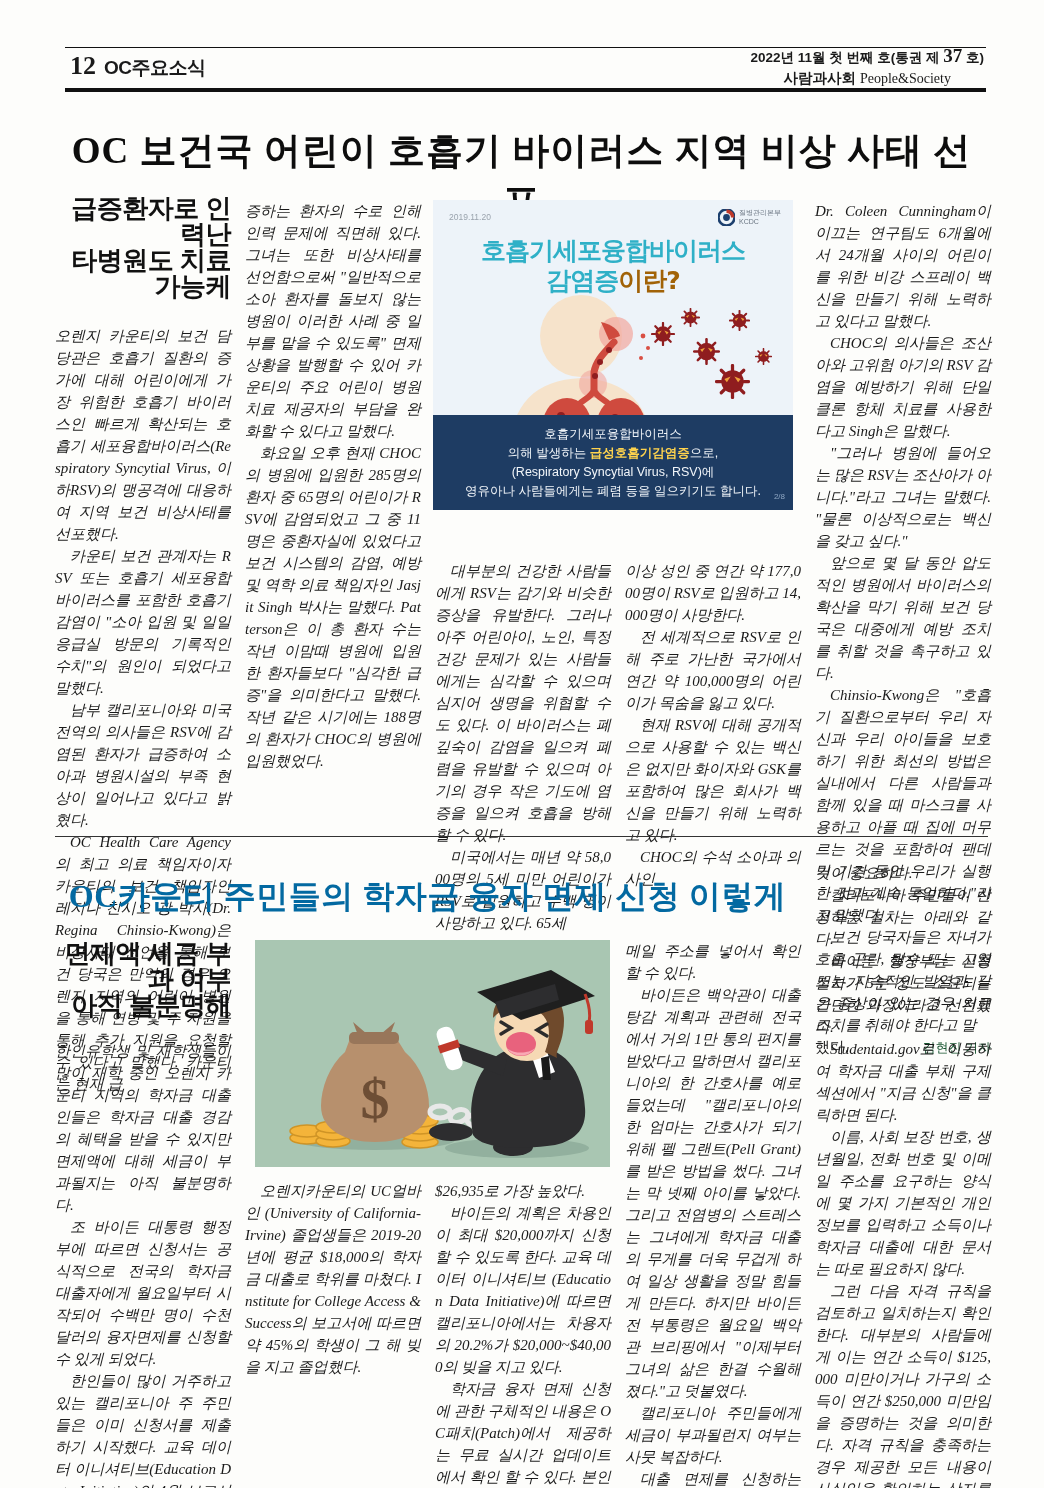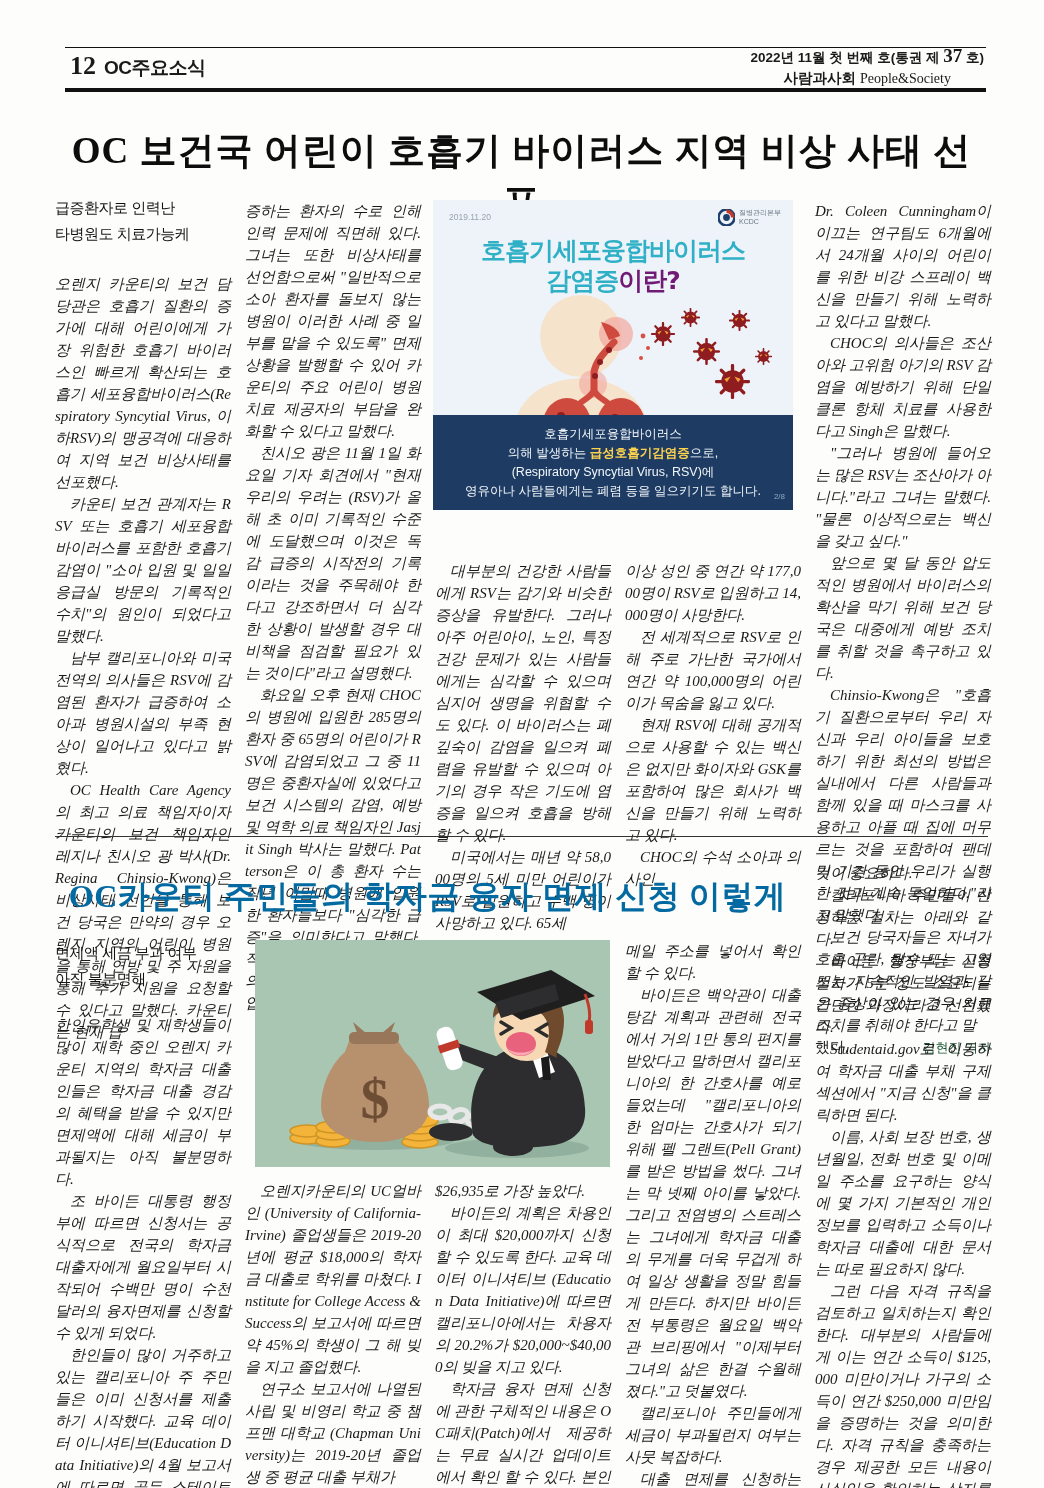--- a/index.html
+++ b/index.html
@@ -23,34 +23,34 @@
   
   .headline1 { position:absolute; left:55px; width:933px; top:126px; text-align:center;
                font-size:37px; font-weight:bold; letter-spacing:1px; color:#0d0d0d; }
   .headline2 { position:absolute; left:55px; width:745px; top:875px; text-align:center;
                font-size:32px; font-weight:bold; letter-spacing:0.5px; color:#0369a1; }
   .divider   { position:absolute; left:55px; right:56px; top:836px; height:1px; background:#333; }
   
   .col { position:absolute; width:176px; font-size:15px; line-height:22px; }
   .col p { text-align:justify; text-indent:15px; word-break:break-all;font-style:italic; }
   .col p.ni { text-indent:0; }
-  .subtitle { font-family:"Liberation Sans","DejaVu Sans",sans-serif; font-size:15px;
-              line-height:26px; font-weight:normal; color:#111; margin-bottom:26px; letter-spacing:-0.5px; }
+  .subtitle { font-family:"Liberation Sans","DejaVu Sans",sans-serif; font-size:26px;
+              line-height:26px; font-weight:bold; color:#111; margin-bottom:26px; letter-spacing:-0.5px;text-align:right; }
   .subtitle span { display:block; }
   .byline-row { display:flex; justify-content:space-between; align-items:baseline; }
   .byline { font-size:13px; color:#14532d; font-family:"Liberation Sans",sans-serif; }
   
   .infographic { position:absolute; left:433px; top:200px; width:360px; height:310px; background:#edf3f9; }
   .ig-date { position:absolute; left:16px; top:12px; font-size:8.5px; color:#9aa3ad; font-family:"Liberation Sans",sans-serif; }
   .ig-logo { position:absolute; right:12px; top:9px; display:flex; align-items:center; gap:4px; }
   .ig-logo-text { font-size:7px; line-height:8.5px; color:#6b7683; font-family:"Liberation Sans",sans-serif; }
   .ig-title { position:absolute; left:0; right:0; top:36px; text-align:center;
               font-family:"DejaVu Sans","Liberation Sans",sans-serif; font-weight:800;
               font-size:25px; line-height:30px; letter-spacing:-1px; color:#2fb0c7; }
-  .ig-title .navy { color:#701a75; }
+  .ig-title .navy { color:#a16207; }
   .ig-art { position:absolute; left:0; top:92px; width:360px; height:162px; }
   .ig-caption { position:absolute; left:0; right:0; bottom:0; height:95px; background:#1e3c63;
                 color:#f2f6fa; text-align:center; font-family:"Liberation Sans","DejaVu Sans",sans-serif;
                 font-size:12.5px; line-height:19px; padding-top:10px; }
   .ig-caption .hl { color:#ffd34d; font-weight:bold; }
   .ig-marker { position:absolute; right:8px; bottom:4px; font-size:8px; color:#8fa7c4; font-family:"Liberation Sans",sans-serif; }
   
   .grad-fig { position:absolute; left:255px; top:940px; width:355px; height:227px; }
 </style>
 </head>
@@ -77,21 +77,20 @@
       <span>타병원도 치료가능케</span>
     </h2>
     <p class="ni">오렌지 카운티의 보건 담당관은 호흡기 질환의 증가에 대해 어린이에게 가장 위험한 호흡기 바이러스인 빠르게 확산되는 호흡기 세포융합바이러스(Respiratory Syncytial Virus, 이하RSV)의 맹공격에 대응하여 지역 보건 비상사태를 선포했다.</p>
     <p>카운티 보건 관계자는 RSV 또는 호흡기 세포융합 바이러스를 포함한 호흡기 감염이 "소아 입원 및 일일 응급실 방문의 기록적인 수치"의 원인이 되었다고 말했다.</p>
     <p>남부 캘리포니아와 미국 전역의 의사들은 RSV에 감염된 환자가 급증하여 소아과 병원시설의 부족 현상이 일어나고 있다고 밝혔다.</p>
     <p>OC Health Care Agency의 최고 의료 책임자이자 카운티의 보건 책임자인 레지나 친시오 광 박사(Dr. Regina Chinsio-Kwong)은 비상사태 선언을 통해 보건 당국은 만약의 경우 오렌지 지역의 어린이 병원을 통해 연방 및 주 자원을 통해 추가 지원을 요청할 수 있다고 말했다. 카운티는 현재 급</p>
   </section>
 
   <section class="col" style="left:245px; top:200px;">
     <p class="ni">증하는 환자의 수로 인해 인력 문제에 직면해 있다. 그녀는 또한 비상사태를 선언함으로써 "일반적으로 소아 환자를 돌보지 않는 병원이 이러한 사례 중 일부를 맡을 수 있도록" 면제상황을 발행할 수 있어 카운티의 주요 어린이 병원 치료 제공자의 부담을 완화할 수 있다고 말했다.</p>
-    <p>친시오 광은 11월 1일 화요일 기자 회견에서 "현재 우리의 우려는 (RSV)가 올해 초 이미 기록적인 수준에 도달했으며 이것은 독감 급증의 시작전의 기록이라는 것을 주목해야 한다고 강조하면서 더 심각한 상황이 발생할 경우 대비책을 점검할 필요가 있는 것이다"라고 설명했다.</p>
     <p>화요일 오후 현재 CHOC의 병원에 입원한 285명의 환자 중 65명의 어린이가 RSV에 감염되었고 그 중 11명은 중환자실에 있었다고 보건 시스템의 감염, 예방 및 역학 의료 책임자인 Jasjit Singh 박사는 말했다. Patterson은 이 총 환자 수는 작년 이맘때 병원에 입원한 환자들보다 "심각한 급증"을 의미한다고 말했다. 작년 같은 시기에는 188명의 환자가 CHOC의 병원에 입원했었다.</p>
   </section>
 
   <figure class="infographic">
     <span class="ig-date">2019.11.20</span>
     <div class="ig-logo">
       <svg width="17" height="17" viewBox="0 0 17 17">
         <circle cx="8.5" cy="8.5" r="8" fill="none" stroke="#1c3f6e" stroke-width="2.6"></circle>
         <path d="M8.5 .5 A8 8 0 0 1 16.5 8.5 L13 8.5 A4.5 4.5 0 0 0 8.5 4 Z" fill="#c0392b"></path>
         <circle cx="8.5" cy="8.5" r="3.4" fill="#1c3f6e"></circle>
@@ -262,21 +261,20 @@
           <path d="M292,84 L282,90 L292,96"></path>
         </g>
         <ellipse cx="266" cy="104" rx="15" ry="12" fill="#e8627d"></ellipse>
         <path d="M252,108 C258,114 274,114 280,108 C274,118 258,118 252,108 Z" fill="#f9a8b4"></path>
       </g>
     </svg>
   </figure>
 
   <section class="col" style="left:245px; top:1180px;">
     <p>오렌지카운티의 UC얼바인 (University of California-Irvine) 졸업생들은 2019-20년에 평균 $18,000의 학자금 대출로 학위를 마쳤다. Institute for College Access &amp; Success의 보고서에 따르면 약 45%의 학생이 그 해 빚을 지고 졸업했다.</p>
-    <p>연구소 보고서에 나열된 사립 및 비영리 학교 중 챔프맨 대학교 (Chapman University)는 2019-20년 졸업생 중 평균 대출 부채가</p>
   </section>
 
   <section class="col" style="left:435px; top:1180px;">
     <p class="ni">$26,935로 가장 높았다.</p>
     <p>바이든의 계획은 차용인이 최대 $20,000까지 신청할 수 있도록 한다. 교육 데이터 이니셔티브 (Education Data Initiative)에 따르면 캘리포니아에서는 차용자의 20.2%가 $20,000~$40,000의 빚을 지고 있다.</p>
     <p>학자금 융자 면제 신청에 관한 구체적인 내용은 OC패치(Patch)에서 제공하는 무료 실시간 업데이트에서 확인 할 수 있다. 본인의 이</p>
   </section>
 
   <section class="col" style="left:625px; top:940px;">
     <p class="ni">메일 주소를 넣어서 확인할 수 있다.</p>

